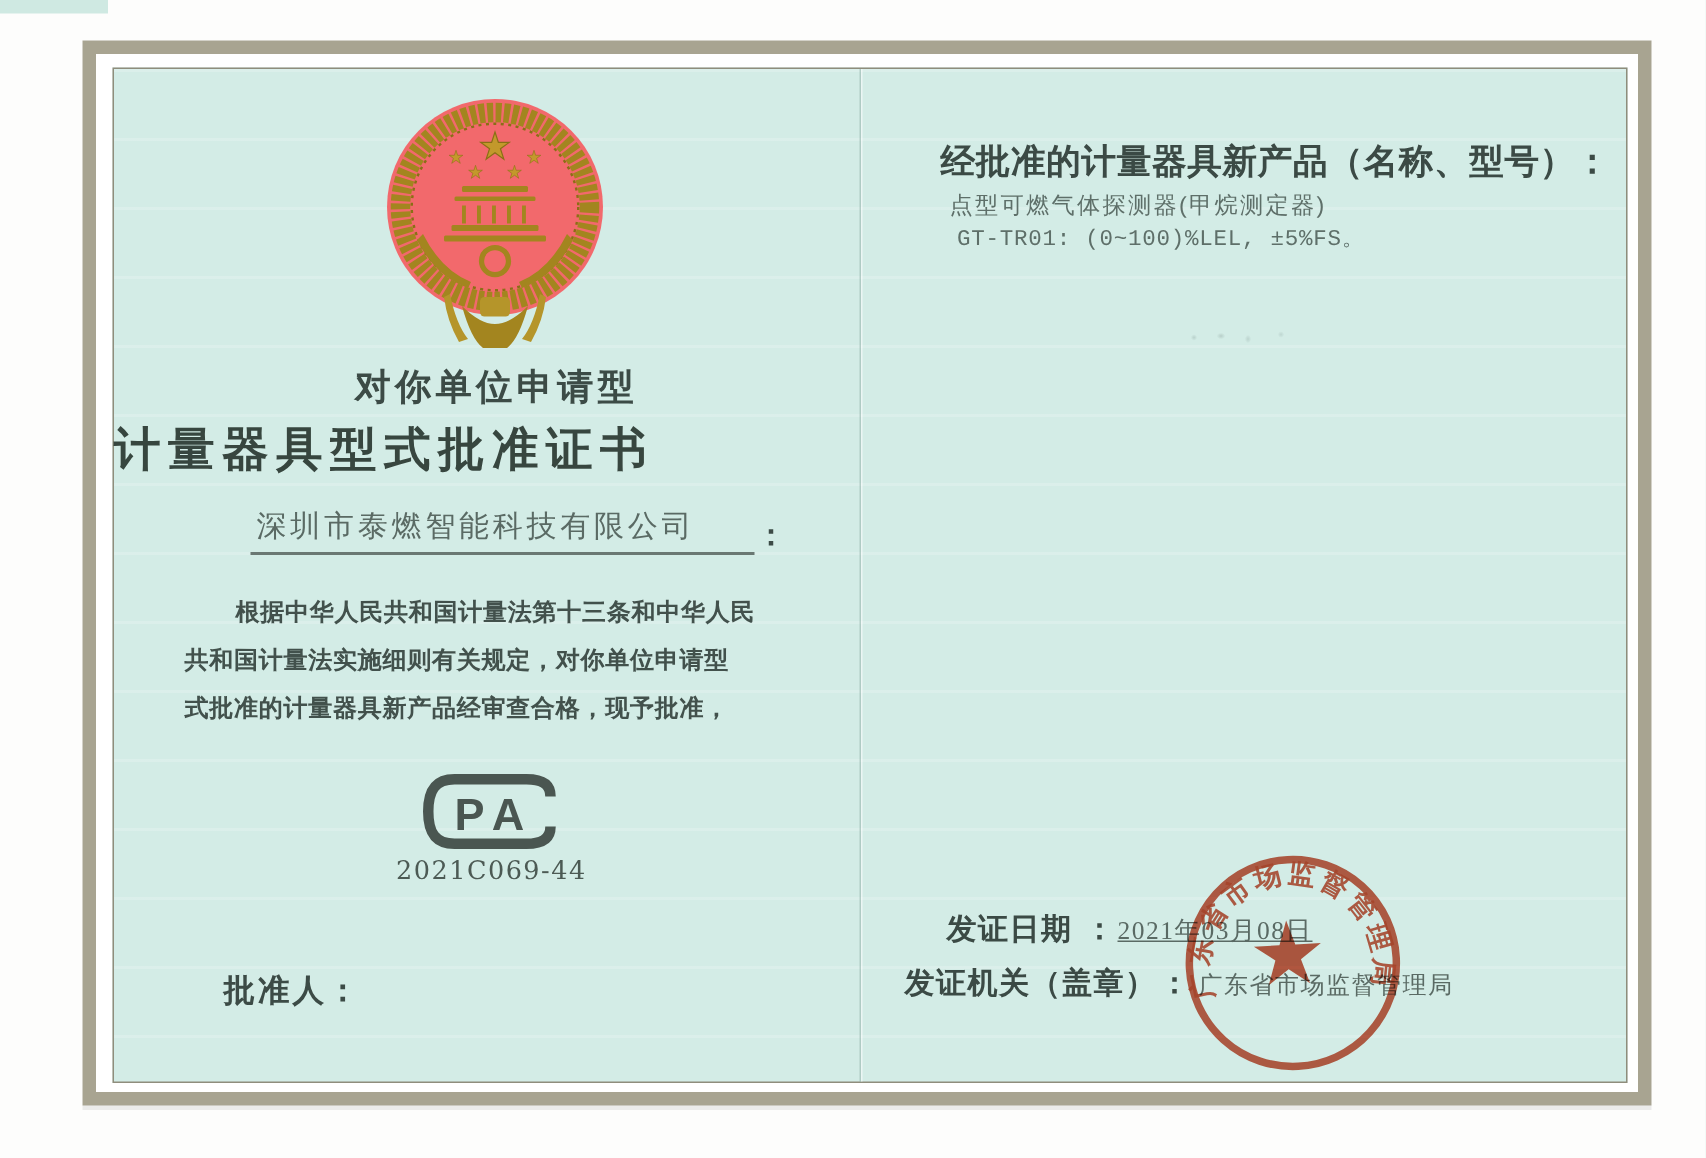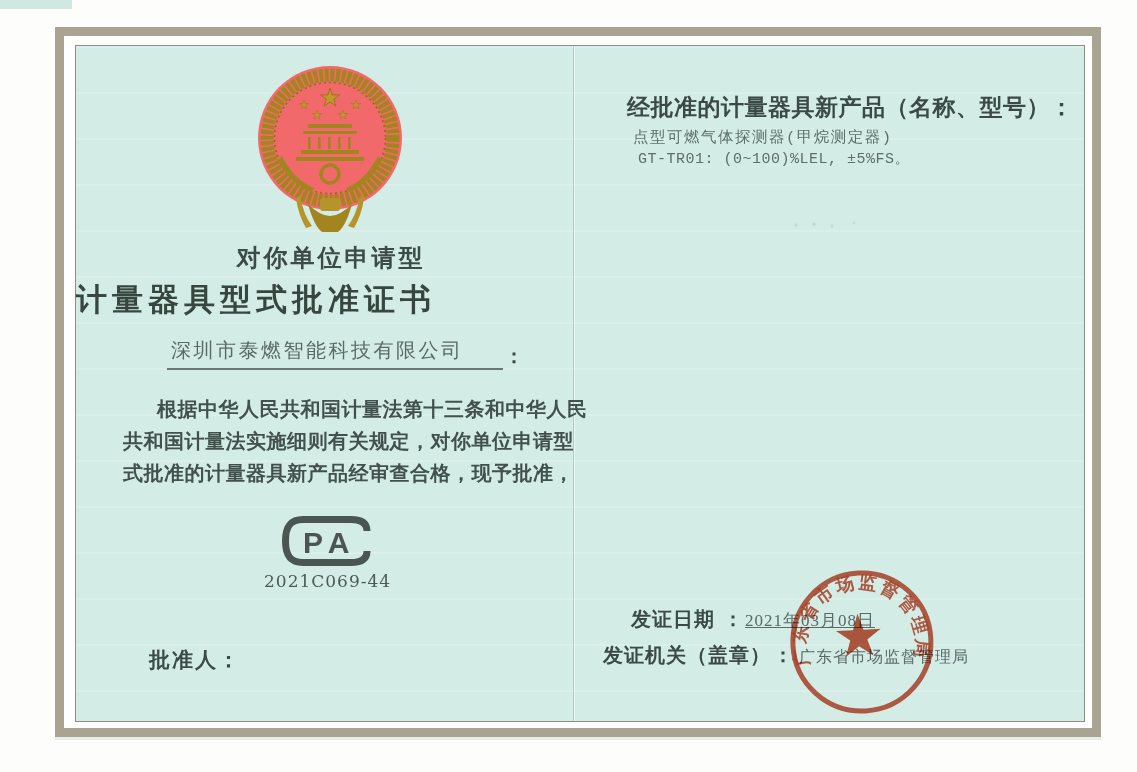--- a/index.html
+++ b/index.html
@@ -42,42 +42,42 @@
     display:inline-block;width:336px;border-bottom:2px solid #6a7873;
     padding-bottom:4px;white-space:nowrap;margin-left:48px;
   }
   .company-name{
     font-family:"Liberation Serif","DejaVu Serif",serif;
     font-size:20px;color:#5a6a64;letter-spacing:2.5px;padding-left:4px;
   }
   .company-colon{font-size:20px;font-weight:bold;color:#3c4b46;vertical-align:bottom;margin-left:1px;}
   .body-par{
     position:absolute;left:47px;top:347px;width:430px;
-    font-size:20px;font-weight:600;color:#42514c;line-height:32px;letter-spacing:0.5px;
+    font-size:16px;font-weight:600;color:#42514c;line-height:32px;letter-spacing:0.5px;
   }
   .body-par .line{white-space:nowrap;}
   .body-par .line.first{text-indent:34px;}
   .cpa{position:absolute;left:205px;top:470px;width:92px;height:50px;}
   .approval-number{
     position:absolute;left:188px;top:525px;width:140px;text-align:left;
     font-family:"DejaVu Serif","Liberation Serif",serif;
     font-size:17px;color:#4c5a54;letter-spacing:1px;
   }
   .approver{
     position:absolute;left:73px;top:600px;
     font-size:21px;font-weight:bold;color:#3c4b46;letter-spacing:2px;
   }
   
   .products-heading{
     position:absolute;left:551px;top:46px;
     font-size:23px;font-weight:bold;color:#3b4a45;letter-spacing:0.5px;
   }
   .product-name{
     position:absolute;left:557px;top:81px;
-    font-family:Liberation Mono, monospace;
+    font-family:Liberation Sans, sans-serif;
     font-size:15.5px;color:#5e6f69;letter-spacing:1.5px;
   }
   .product-spec{
     position:absolute;left:562px;top:103px;
     font-family:"Liberation Mono","DejaVu Sans Mono",monospace;
     font-size:15px;color:#5e6f69;letter-spacing:0.5px;
   }
   .smudge{
     position:absolute;left:712px;top:172px;width:80px;height:14px;
     background:

